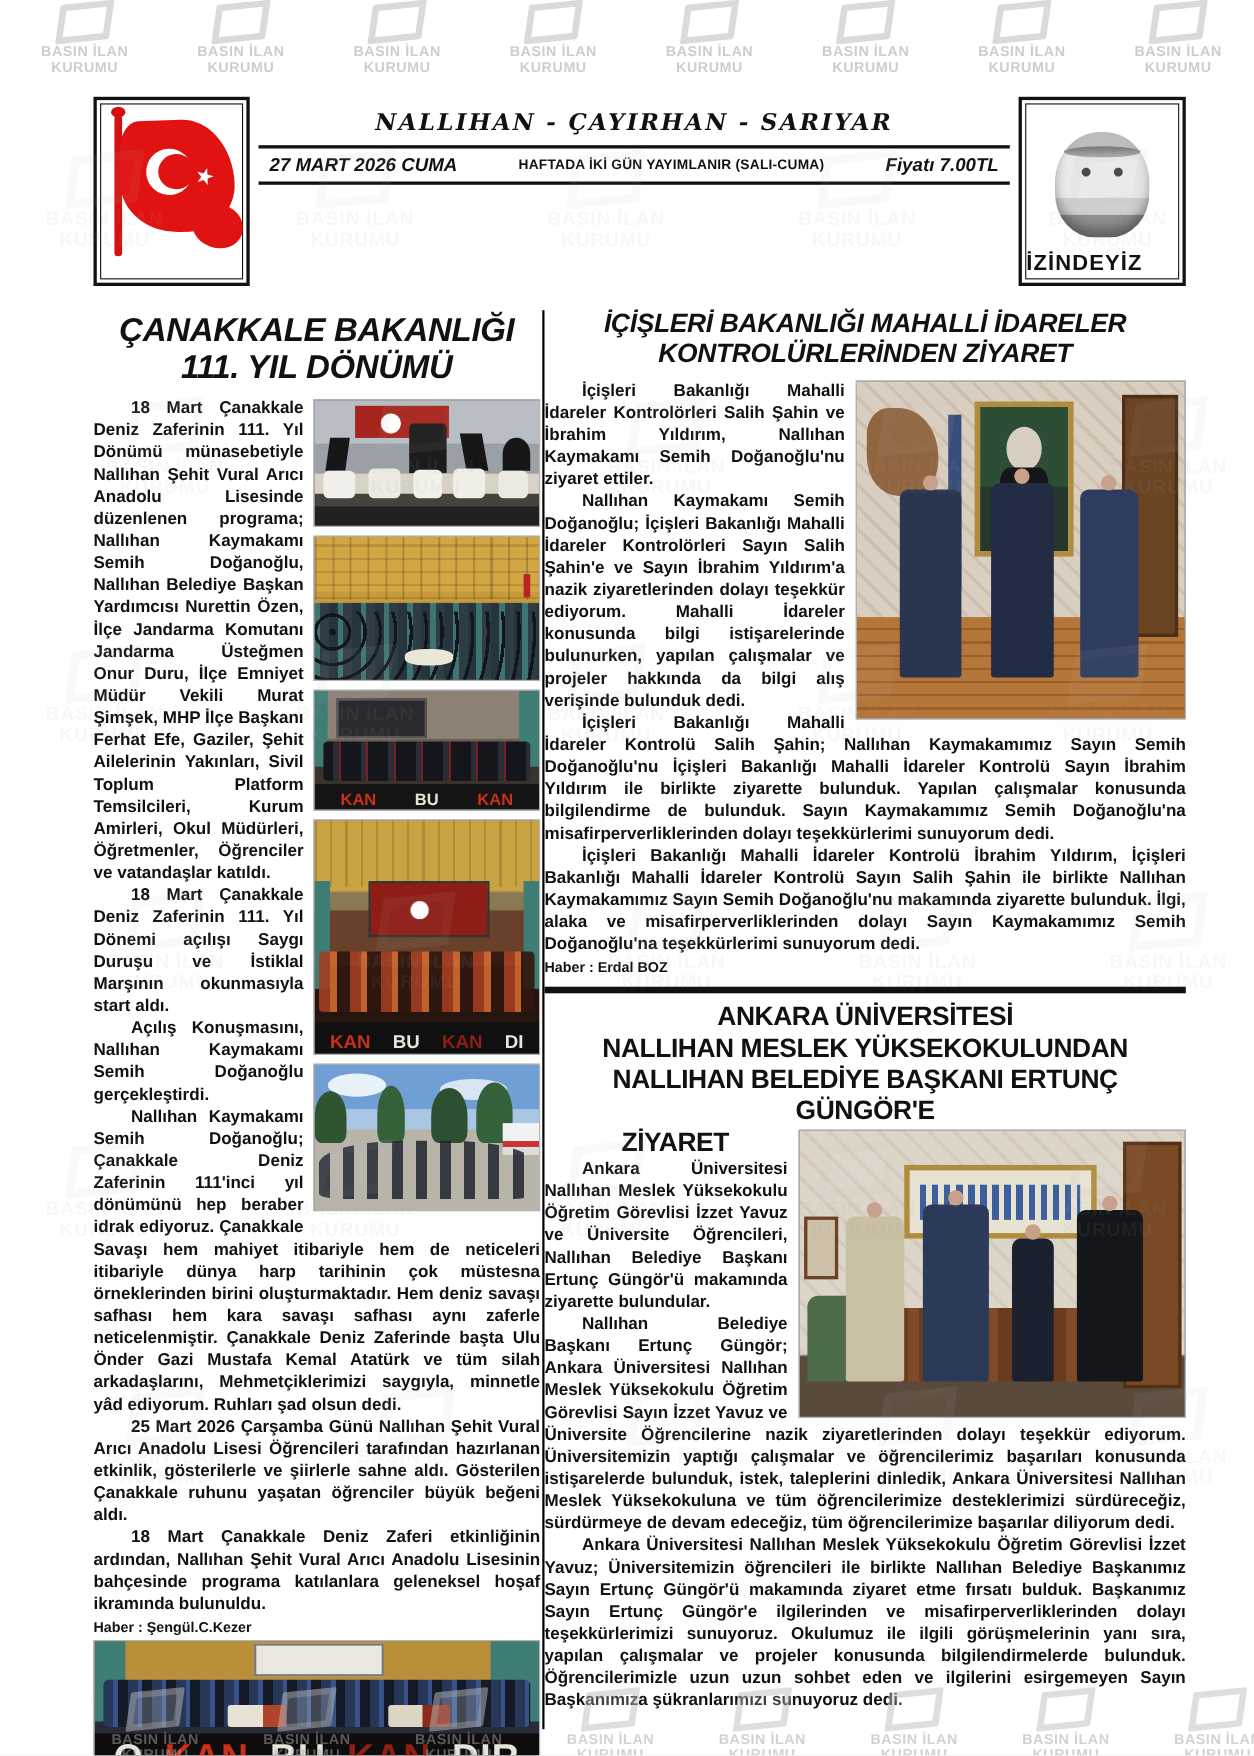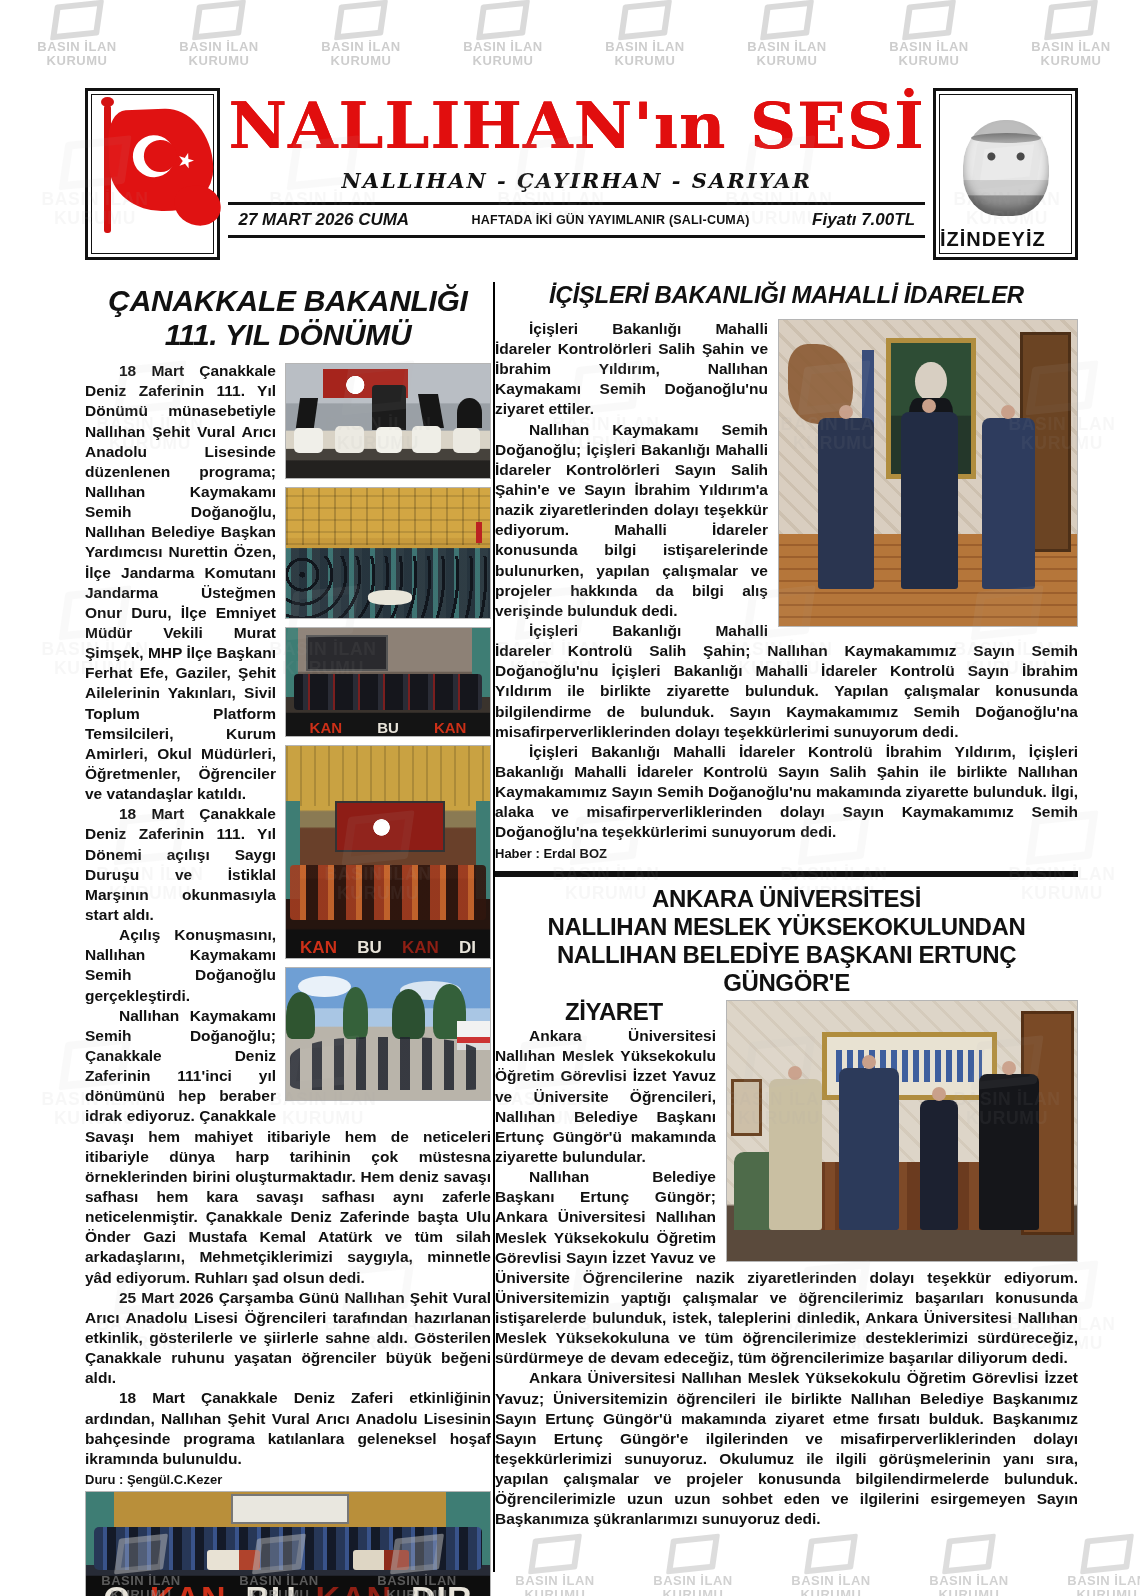--- a/index.html
+++ b/index.html
@@ -320,21 +320,20 @@
         <div class="flagpole"></div>
         <div class="flagbody">
           <div class="crescent-outer"></div>
           <div class="crescent-inner"></div>
           <div class="flag-star">★</div>
         </div>
       </div>
     </div>
 
     <div class="mast-center">
-      <div class="mast-title">NALLIHAN'ın SESİ</div>
       <div class="mast-sub">NALLIHAN - ÇAYIRHAN - SARIYAR</div>
       <div class="mast-bar">
         <span class="mast-date">27 MART 2026 CUMA</span>
         <span class="mast-sched">HAFTADA İKİ GÜN YAYIMLANIR (SALI-CUMA)</span>
         <span class="mast-price">Fiyatı  7.00TL</span>
       </div>
     </div>
 
     <div class="ata-box">
       <div class="ata-inner">
@@ -417,21 +416,21 @@
       </div>
     </div>
 
     <p class="body">18 Mart Çanakkale Deniz Zaferinin 111. Yıl Dönümü münasebetiyle Nallıhan Şehit Vural Arıcı Anadolu Lisesinde düzenlenen programa; Nallıhan Kaymakamı Semih Doğanoğlu, Nallıhan Belediye Başkan Yardımcısı Nurettin Özen, İlçe Jandarma Komutanı Jandarma Üsteğmen Onur Duru, İlçe Emniyet Müdür Vekili Murat Şimşek, MHP İlçe Başkanı Ferhat Efe, Gaziler, Şehit Ailelerinin Yakınları, Sivil Toplum Platform Temsilcileri, Kurum Amirleri, Okul Müdürleri, Öğretmenler, Öğrenciler ve vatandaşlar katıldı.</p>
     <p class="body">18 Mart Çanakkale Deniz Zaferinin 111. Yıl Dönemi açılışı Saygı Duruşu ve İstiklal Marşının okunmasıyla start aldı.</p>
     <p class="body">Açılış Konuşmasını, Nallıhan Kaymakamı Semih Doğanoğlu gerçekleştirdi.</p>
     <p class="body">Nallıhan Kaymakamı Semih Doğanoğlu; Çanakkale Deniz Zaferinin 111'inci yıl dönümünü hep beraber idrak ediyoruz. Çanakkale Savaşı hem mahiyet itibariyle hem de neticeleri itibariyle dünya harp tarihinin çok müstesna örneklerinden birini oluşturmaktadır. Hem deniz savaşı safhası hem kara savaşı safhası aynı zaferle neticelenmiştir. Çanakkale Deniz Zaferinde başta Ulu Önder Gazi Mustafa Kemal Atatürk ve tüm silah arkadaşlarını, Mehmetçiklerimizi saygıyla, minnetle yâd ediyorum. Ruhları şad olsun dedi.</p>
     <p class="body">25 Mart 2026 Çarşamba Günü Nallıhan Şehit Vural Arıcı Anadolu Lisesi Öğrencileri tarafından hazırlanan etkinlik, gösterilerle ve şiirlerle sahne aldı. Gösterilen Çanakkale ruhunu yaşatan öğrenciler büyük beğeni aldı.</p>
     <p class="body">18 Mart Çanakkale Deniz Zaferi etkinliğinin ardından, Nallıhan Şehit Vural Arıcı Anadolu Lisesinin bahçesinde programa katılanlara geleneksel hoşaf ikramında bulunuldu.</p>
 
-    <div class="byline">Duru : Şengül.C.Kezer</div>
+    <div class="byline">Haber : Şengül.C.Kezer</div>
 
     <div class="photo" style="clear:both;width:100%;height:128px;">
       <div class="a" style="inset:0;background:linear-gradient(180deg,#b98f3a 0 34%,#8c6c30 35% 42%,#272b36 43% 66%,#0d0d0d 67% 100%);"></div>
       <div class="a" style="left:36%;top:2%;width:28%;height:20%;background:#e9e7df;border:2px solid #777;"></div>
       <div class="a" style="left:0;top:0;width:7%;height:58%;background:#3e7d74;"></div>
       <div class="a" style="right:0;top:0;width:11%;height:58%;background:#3e7d74;"></div>
       <div class="a" style="left:2%;top:28%;width:96%;height:34%;background:repeating-linear-gradient(90deg,#273757 0 9px,#39538a 9px 13px,#141a28 13px 22px);border-radius:5px;"></div>
       <div class="a" style="left:30%;top:46%;width:13%;height:16%;background:linear-gradient(90deg,#e8e2d4 0 60%,#b0432c 61%);border-radius:3px;"></div>
       <div class="a" style="left:66%;top:46%;width:14%;height:16%;background:linear-gradient(90deg,#ded6c4 0 55%,#8e2c1c 56%);border-radius:3px;"></div>
       <div class="letters" style="height:36%;font-size:34px;padding:0 8px;letter-spacing:1px;">
@@ -442,20 +441,21 @@
         <span class="lt-white">DIR</span>
       </div>
     </div>
   </section>
 
   <section class="col-right">
 
     <div>
       <h2 class="atitle t2">
         <span>İÇİŞLERİ BAKANLIĞI MAHALLİ İDARELER</span><br>
+        <span>KONTROLÜRLERİNDEN ZİYARET</span>
       </h2>
 
       <div class="photo" style="float:right;width:300px;height:308px;margin:0 0 6px 10px;">
         <div class="a" style="inset:0;background:linear-gradient(180deg,#d9cec0 0 70%,#b5763a 71% 100%);"></div>
         <div class="a" style="left:0;top:0;width:100%;height:70%;background:repeating-linear-gradient(45deg,rgba(150,130,100,.18) 0 3px,transparent 3px 14px);"></div>
         <div class="a" style="left:0;top:70%;width:100%;height:30%;background:repeating-linear-gradient(180deg,#b5763a 0 10px,#9c5f2c 10px 12px);"></div>
         <div class="a" style="left:3%;top:8%;width:22%;height:26%;background:#8a5a33;border-radius:30% 55% 40% 45%;opacity:.9;"></div>
         <div class="a" style="left:36%;top:6%;width:30%;height:46%;border:5px solid #b08d3e;background:linear-gradient(180deg,#2e4d35 0 55%,#24372a 56%);box-sizing:border-box;">
           <div class="a" style="left:30%;top:14%;width:40%;height:30%;background:#d8cfc2;border-radius:50%;"></div>
           <div class="a" style="left:22%;top:42%;width:56%;height:55%;background:#14161a;border-radius:20% 20% 0 0;"></div>

